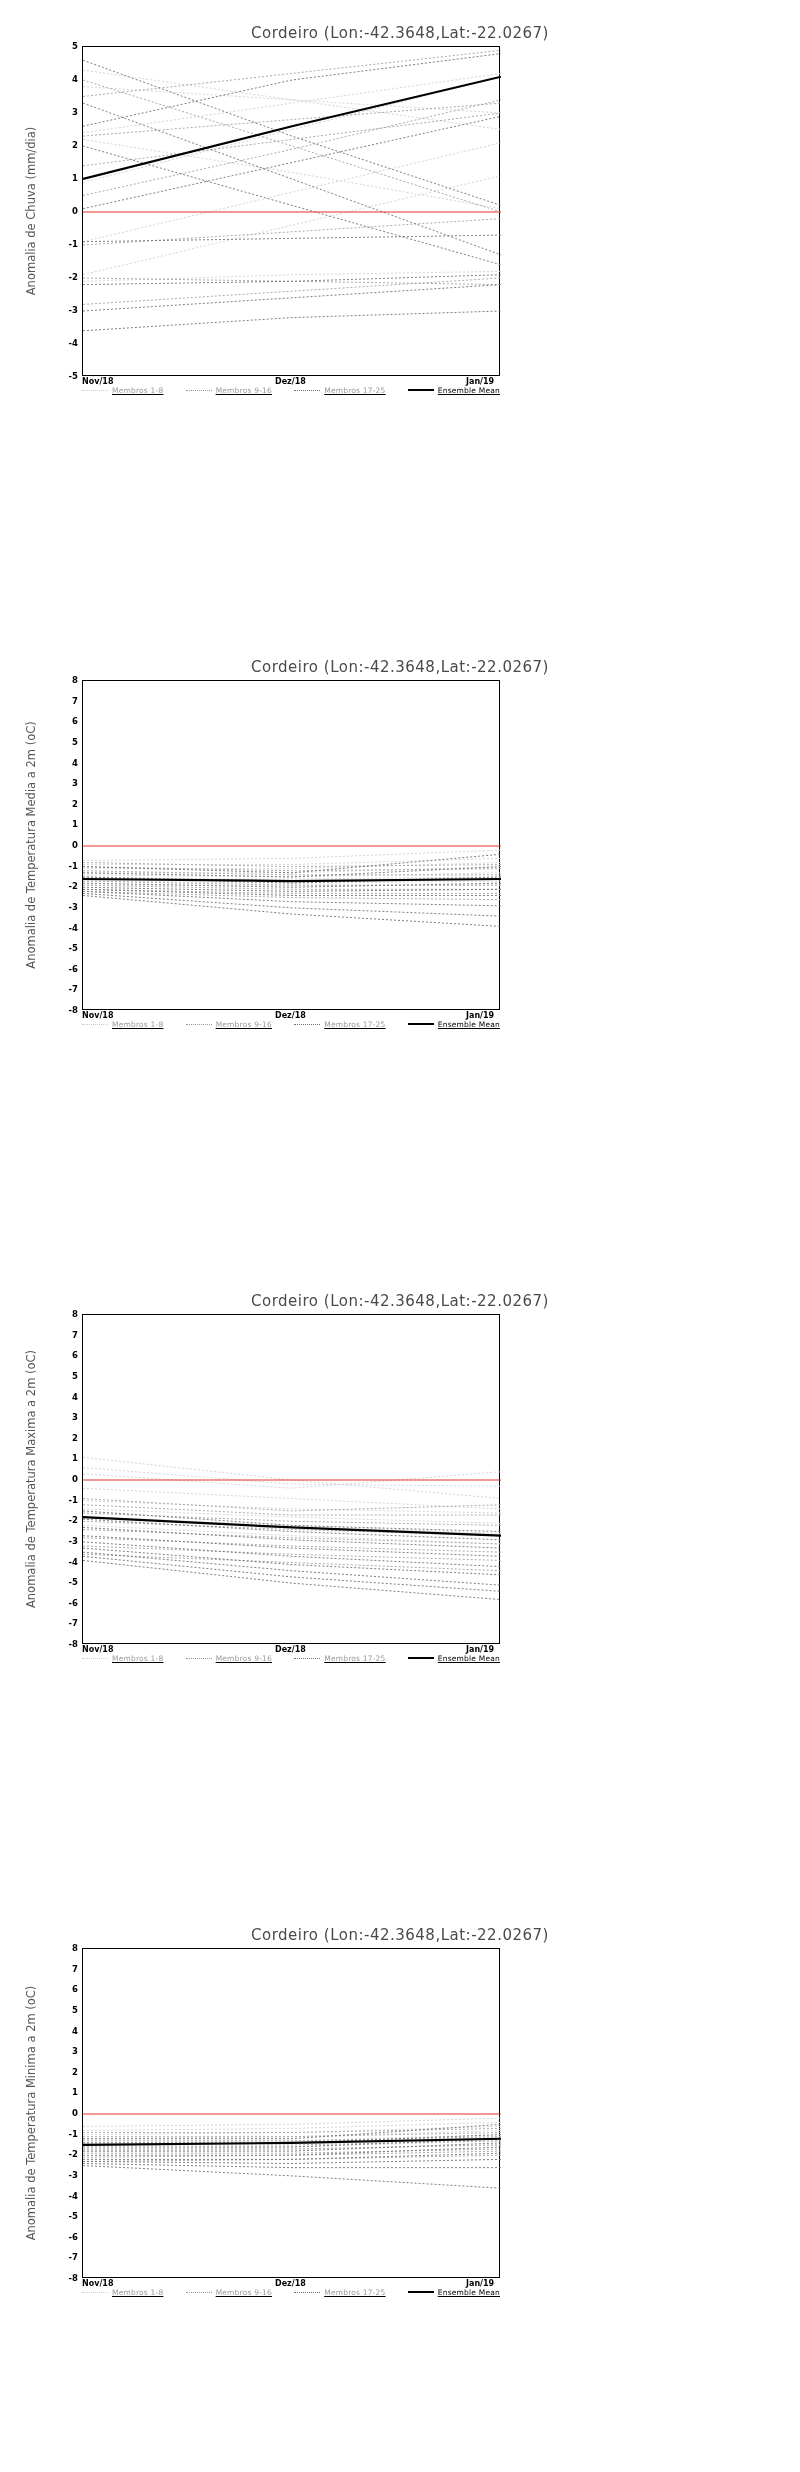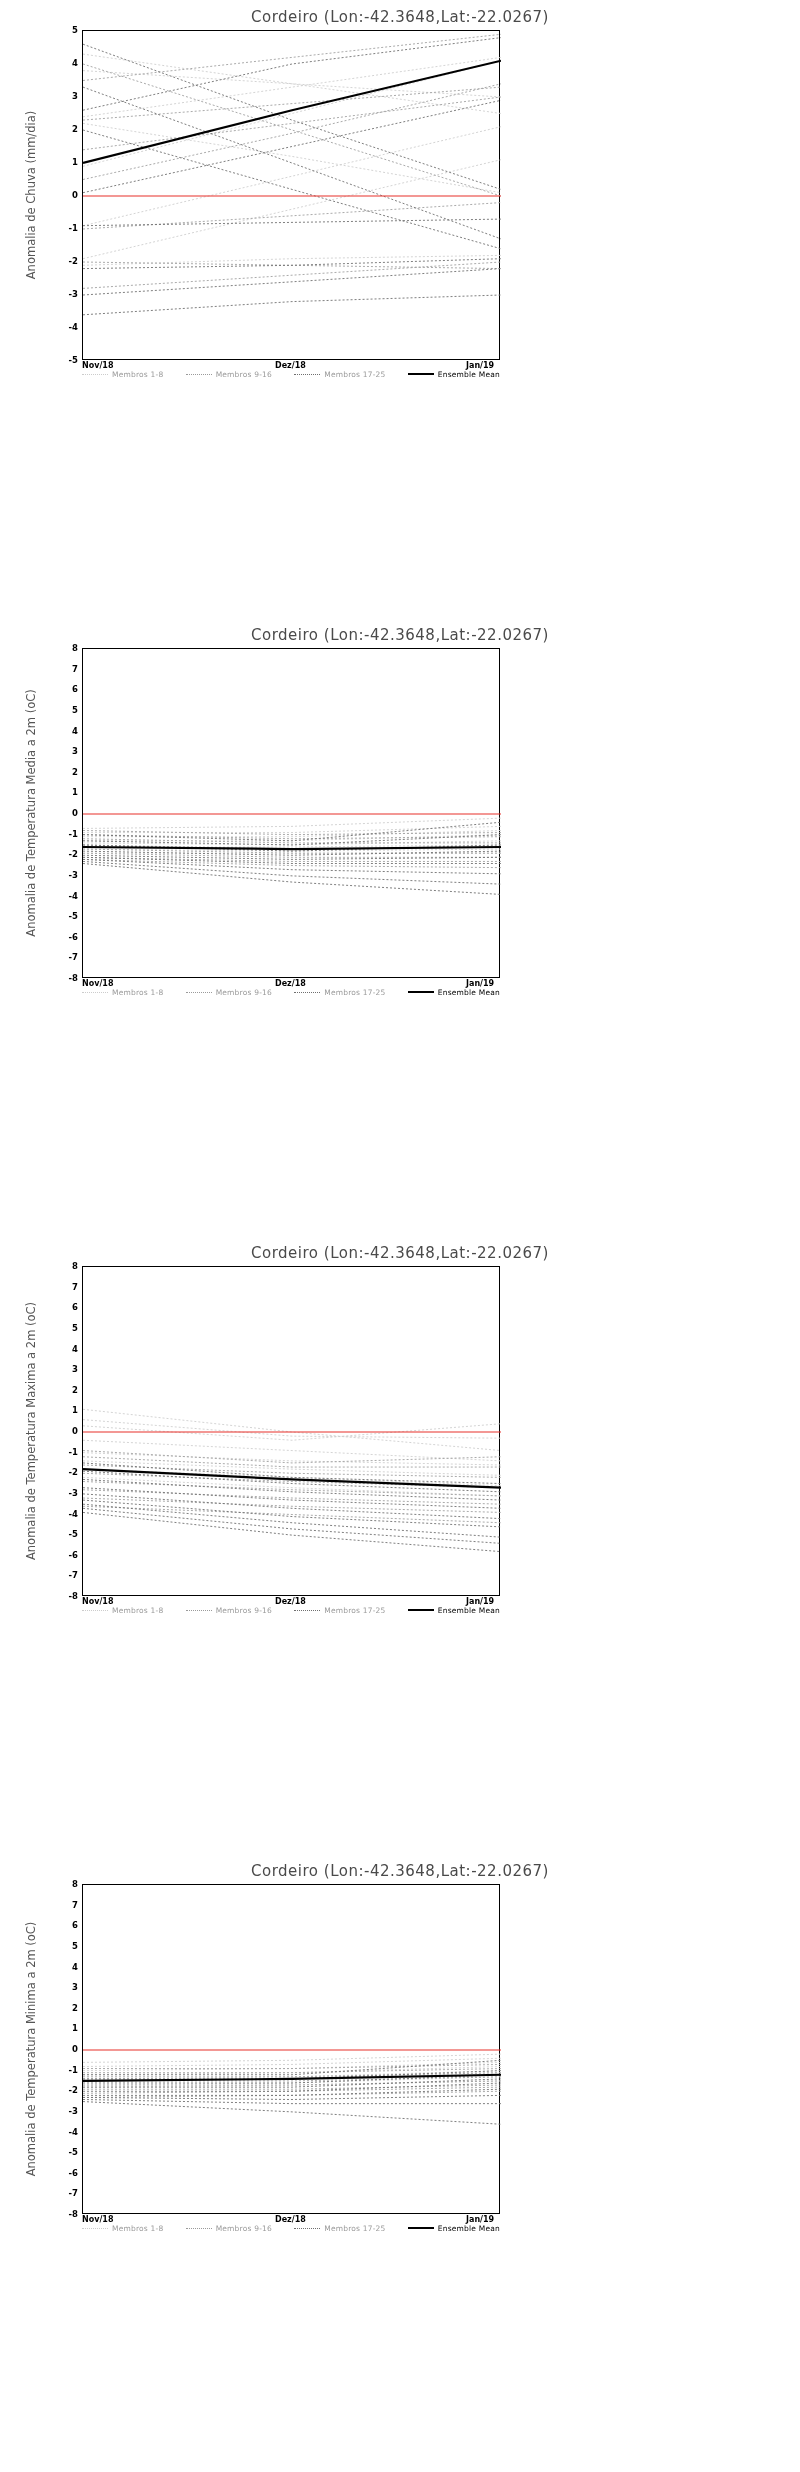--- a/index.html
+++ b/index.html
@@ -1,32 +1,32 @@
 <!DOCTYPE html>
 <html><head>
 <meta charset="utf-8">
 <style>
   html,body{margin:0;padding:0;background:#ffffff;}
   body{width:800px;font-family:"DejaVu Sans",sans-serif;}
-  .panel{position:relative;width:700px;height:618px;}
+  .panel{position:relative;width:700px;height:618px;margin-top:16px;}
   .title{position:absolute;left:0;top:8px;width:800px;text-align:center;
          font-size:15px;color:#4a4a4a;letter-spacing:.5px;}
   .plotwrap{position:absolute;left:82px;top:30px;width:418px;height:330px;}
   .plot{position:absolute;left:0;top:0;width:418px;height:330px;
         border:1px solid #000;background:#fff;box-sizing:border-box;}
   .plot svg{display:block;}
   .ylab{position:absolute;left:-8px;top:0;height:330px;width:22px;}
   .ylab span{position:absolute;left:50%;top:50%;transform:translate(-50%,-50%) rotate(-90deg);
              transform-origin:center center;white-space:nowrap;font-size:11.5px;color:#555;}
   .ytick{position:absolute;right:0;transform:translateY(-50%);font-size:8.5px;color:#000;
          font-family:"DejaVu Sans",sans-serif;font-weight:bold;}
   .yticks{position:absolute;left:-26px;top:0;width:22px;height:330px;}
   .xtick{position:absolute;top:331px;font-size:8px;color:#000;font-weight:bold;}
   .legend{position:absolute;left:82px;top:367px;width:418px;height:14px;
-          display:flex;align-items:center;justify-content:space-between;}
+          display:flex;align-items:center;justify-content:space-between;text-decoration:underline;}
   .lgitem{display:flex;align-items:center;gap:4px;}
   .lgline{display:inline-block;width:26px;height:0;border-top-width:1px;border-top-style:dotted;}
   .lgtext{font-size:7.5px;color:#9a9a9a;letter-spacing:.2px;}
   .lgtext.dark{color:#000;}
   .zero{stroke:#e8312a;stroke-width:1.2;fill:none;}
   .mean{stroke:#000;stroke-width:2.2;fill:none;stroke-linejoin:round;}
 </style>
 </head>
 <body>
 

